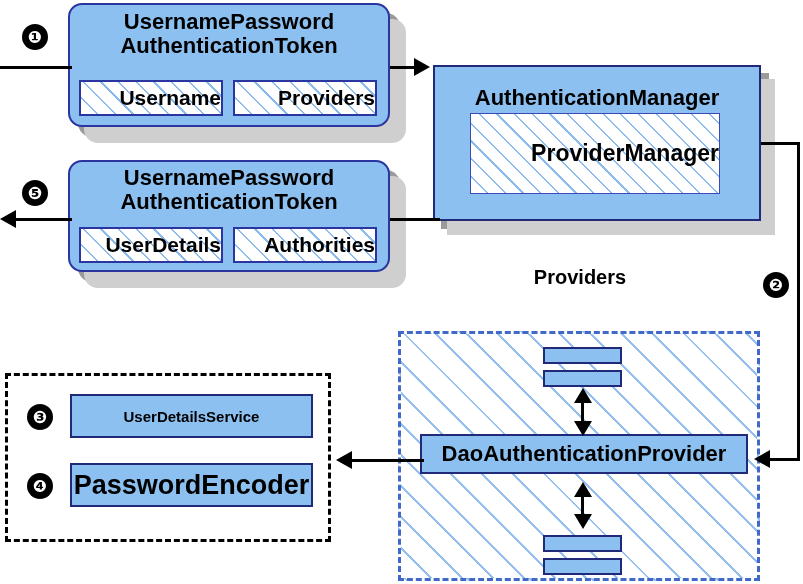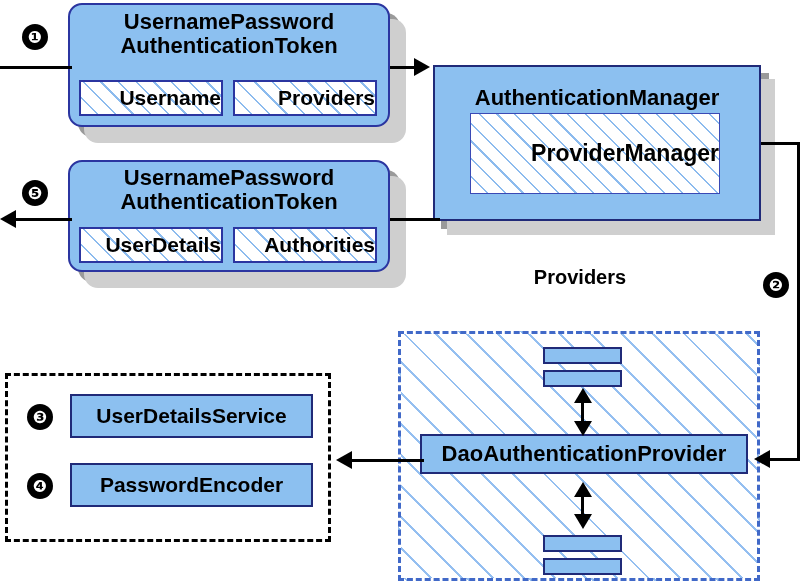--- a/index.html
+++ b/index.html
@@ -232,23 +232,23 @@
   <div class="line h" style="left:352px;top:459px;width:72px;"></div>
   <div class="arrow left" style="left:336px;top:451px;"></div>
 
   <div class="beans-box" style="left:5px;top:373px;width:326px;height:169px;"></div>
 
   <div class="marker" style="left:27px;top:404px;">❸</div>
   <div class="marker" style="left:27px;top:473px;">❹</div>
 
   <div class="shadow" style="left:63px;top:402px;width:243px;height:44px;"></div>
   <div class="shadow soft" style="left:69px;top:408px;width:243px;height:44px;"></div>
-  <div class="node" style="left:70px;top:394px;width:243px;height:44px;font-size:21px;">
+  <div class="node" style="left:70px;top:394px;width:243px;height:44px;font-size:15px;">
     <span>UserDetailsService</span>
   </div>
 
   <div class="shadow" style="left:63px;top:471px;width:243px;height:44px;"></div>
   <div class="shadow soft" style="left:69px;top:477px;width:243px;height:44px;"></div>
-  <div class="node" style="left:70px;top:463px;width:243px;height:44px;font-size:21px;">
+  <div class="node" style="left:70px;top:463px;width:243px;height:44px;font-size:27px;">
     <span>PasswordEncoder</span>
   </div>
 
 </div>
 
 </body></html>

